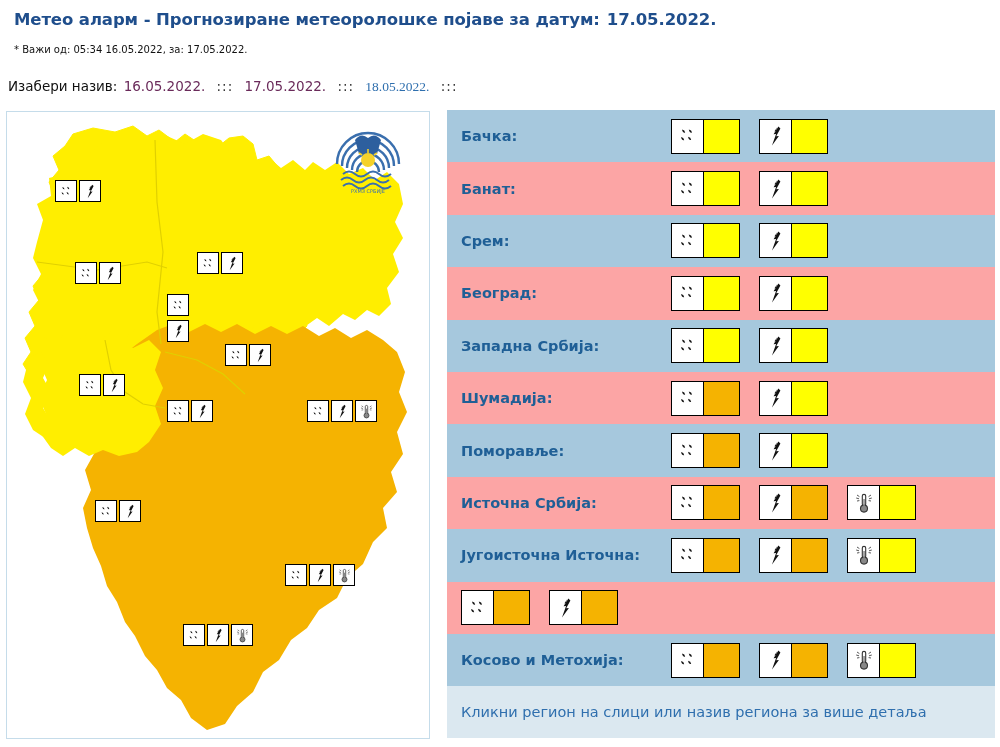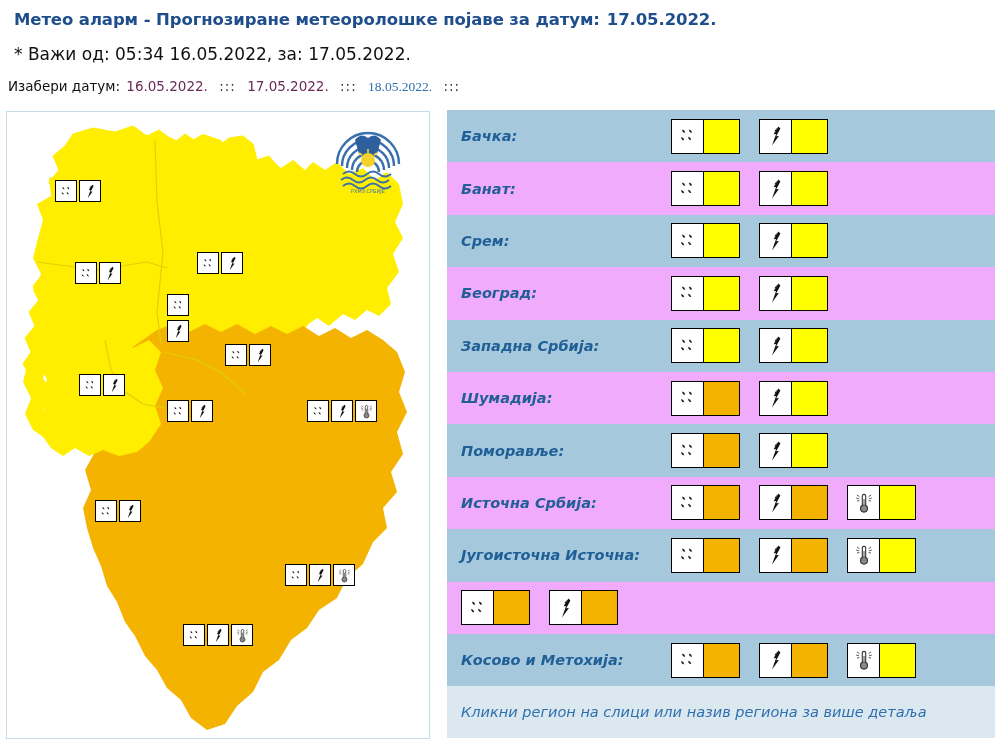--- a/index.html
+++ b/index.html
@@ -32,21 +32,21 @@
     top: 10px;
     white-space: nowrap;
   }
   #title .date {
     margin-left: 7px;
   }
   #validity {
     position: absolute;
     left: 14px;
     top: 44px;
-    font-size: 17px;
+    font-size: 10px;
     color: #111111;
     white-space: nowrap;
   }
   #datepick {
     position: absolute;
     left: 8px;
     top: 78px;
     font-size: 13.5px;
     color: #111111;
     white-space: nowrap;
@@ -111,31 +111,30 @@
     height: 78px;
   }
 
   
   #region-table {
     position: absolute;
     left: 447px;
     top: 2px;
     width: 548px;
     box-sizing: border-box;
-    font-style: italic;
   }
   .region-row {
     display: flex;
     align-items: center;
     height: 52.4px;
     padding-left: 14px;
     box-sizing: border-box;
   }
   .region-row.dark  { background: #a6c8dd; }
-  .region-row.light { background: #f0abfc; }
+  .region-row.light { background: #fca5a5; }
   .region-name {
     color: #1f5f96;
     font-weight: bold;
     font-size: 14.5px;
     width: 210px;
     flex: 0 0 210px;
     white-space: nowrap;
   }
   .alerts {
     display: flex;
@@ -180,21 +179,21 @@
 </style>
 </head>
 <body>
 
 <div id="header">
   <div id="title">
     <span>Метео аларм - Прогнозиране метеоролошке појаве за датум:</span><span class="date">17.05.2022.</span>
   </div>
   <div id="validity">* Важи од: 05:34 16.05.2022, за: 17.05.2022.</div>
   <div id="datepick">
-    <span class="lbl">Изабери датум:</span>
+    <span class="lbl">Изабери назив:</span>
     <a href="#" class="visited">16.05.2022.</a>
     <span class="sep">:::</span>
     <a href="#" class="visited">17.05.2022.</a>
     <span class="sep">:::</span>
     <a href="#" class="unvisited">18.05.2022.</a>
     <span class="sep">:::</span>
   </div>
 </div>
 
 <div id="main">

